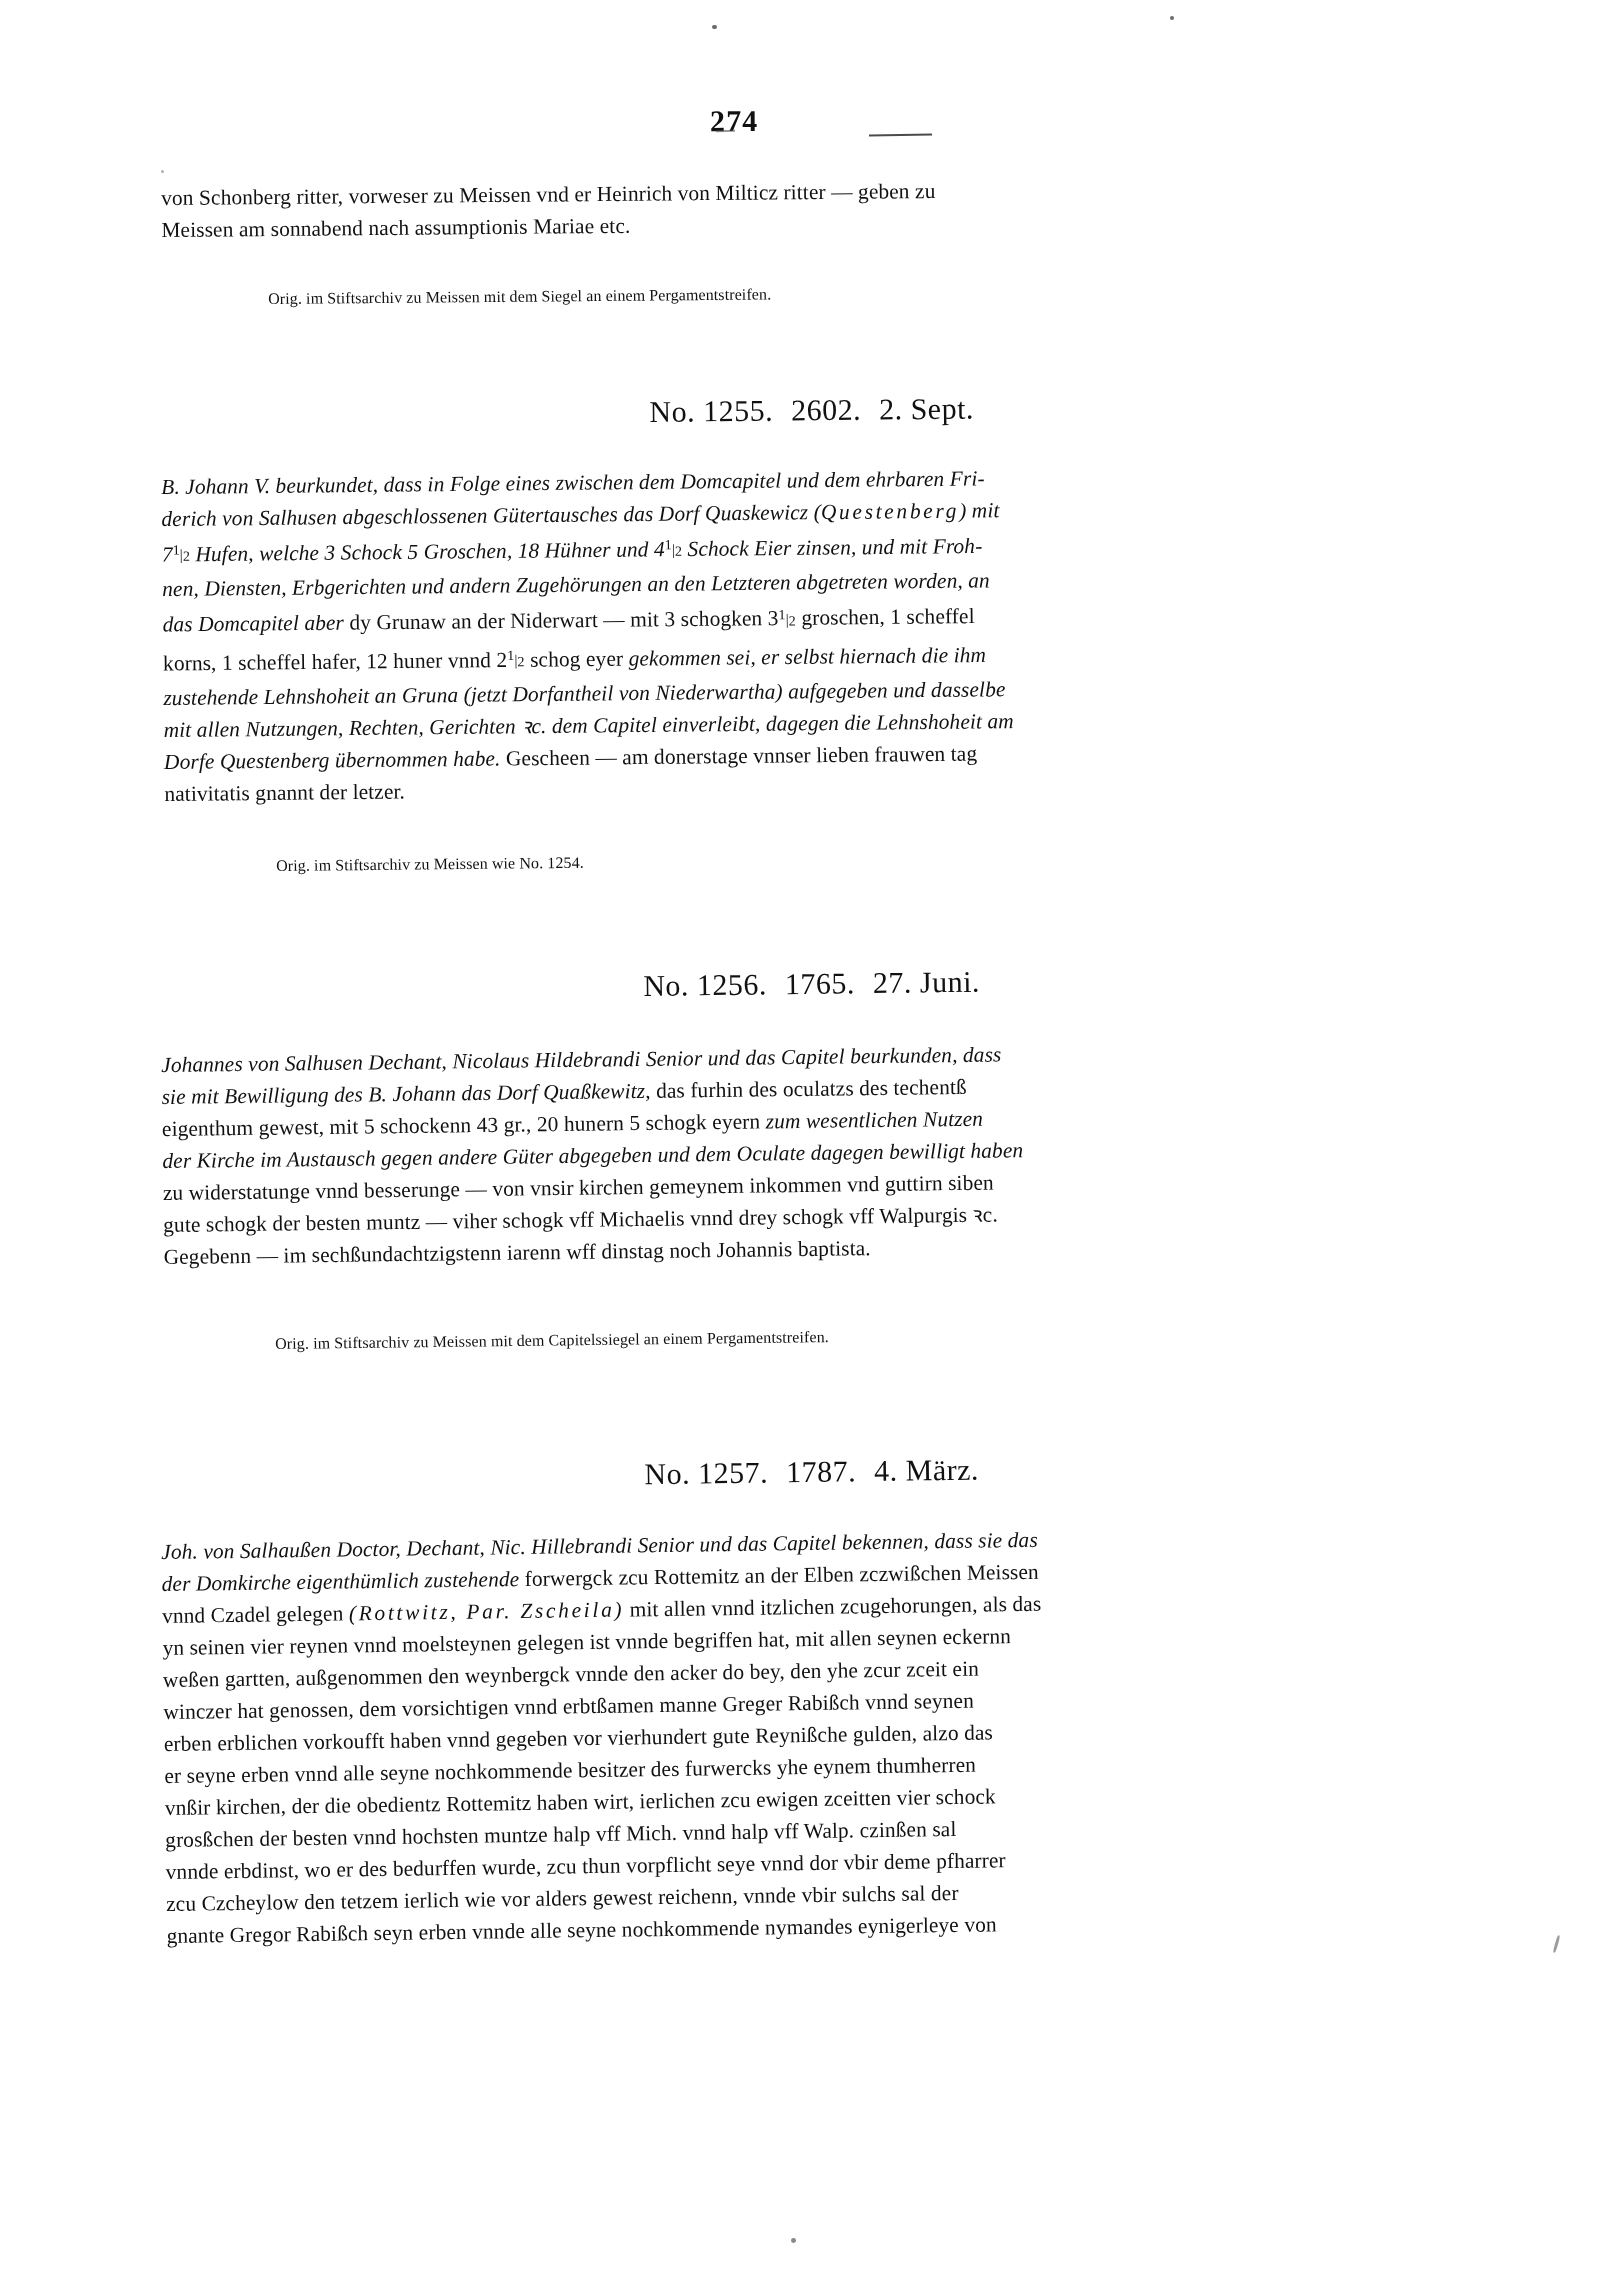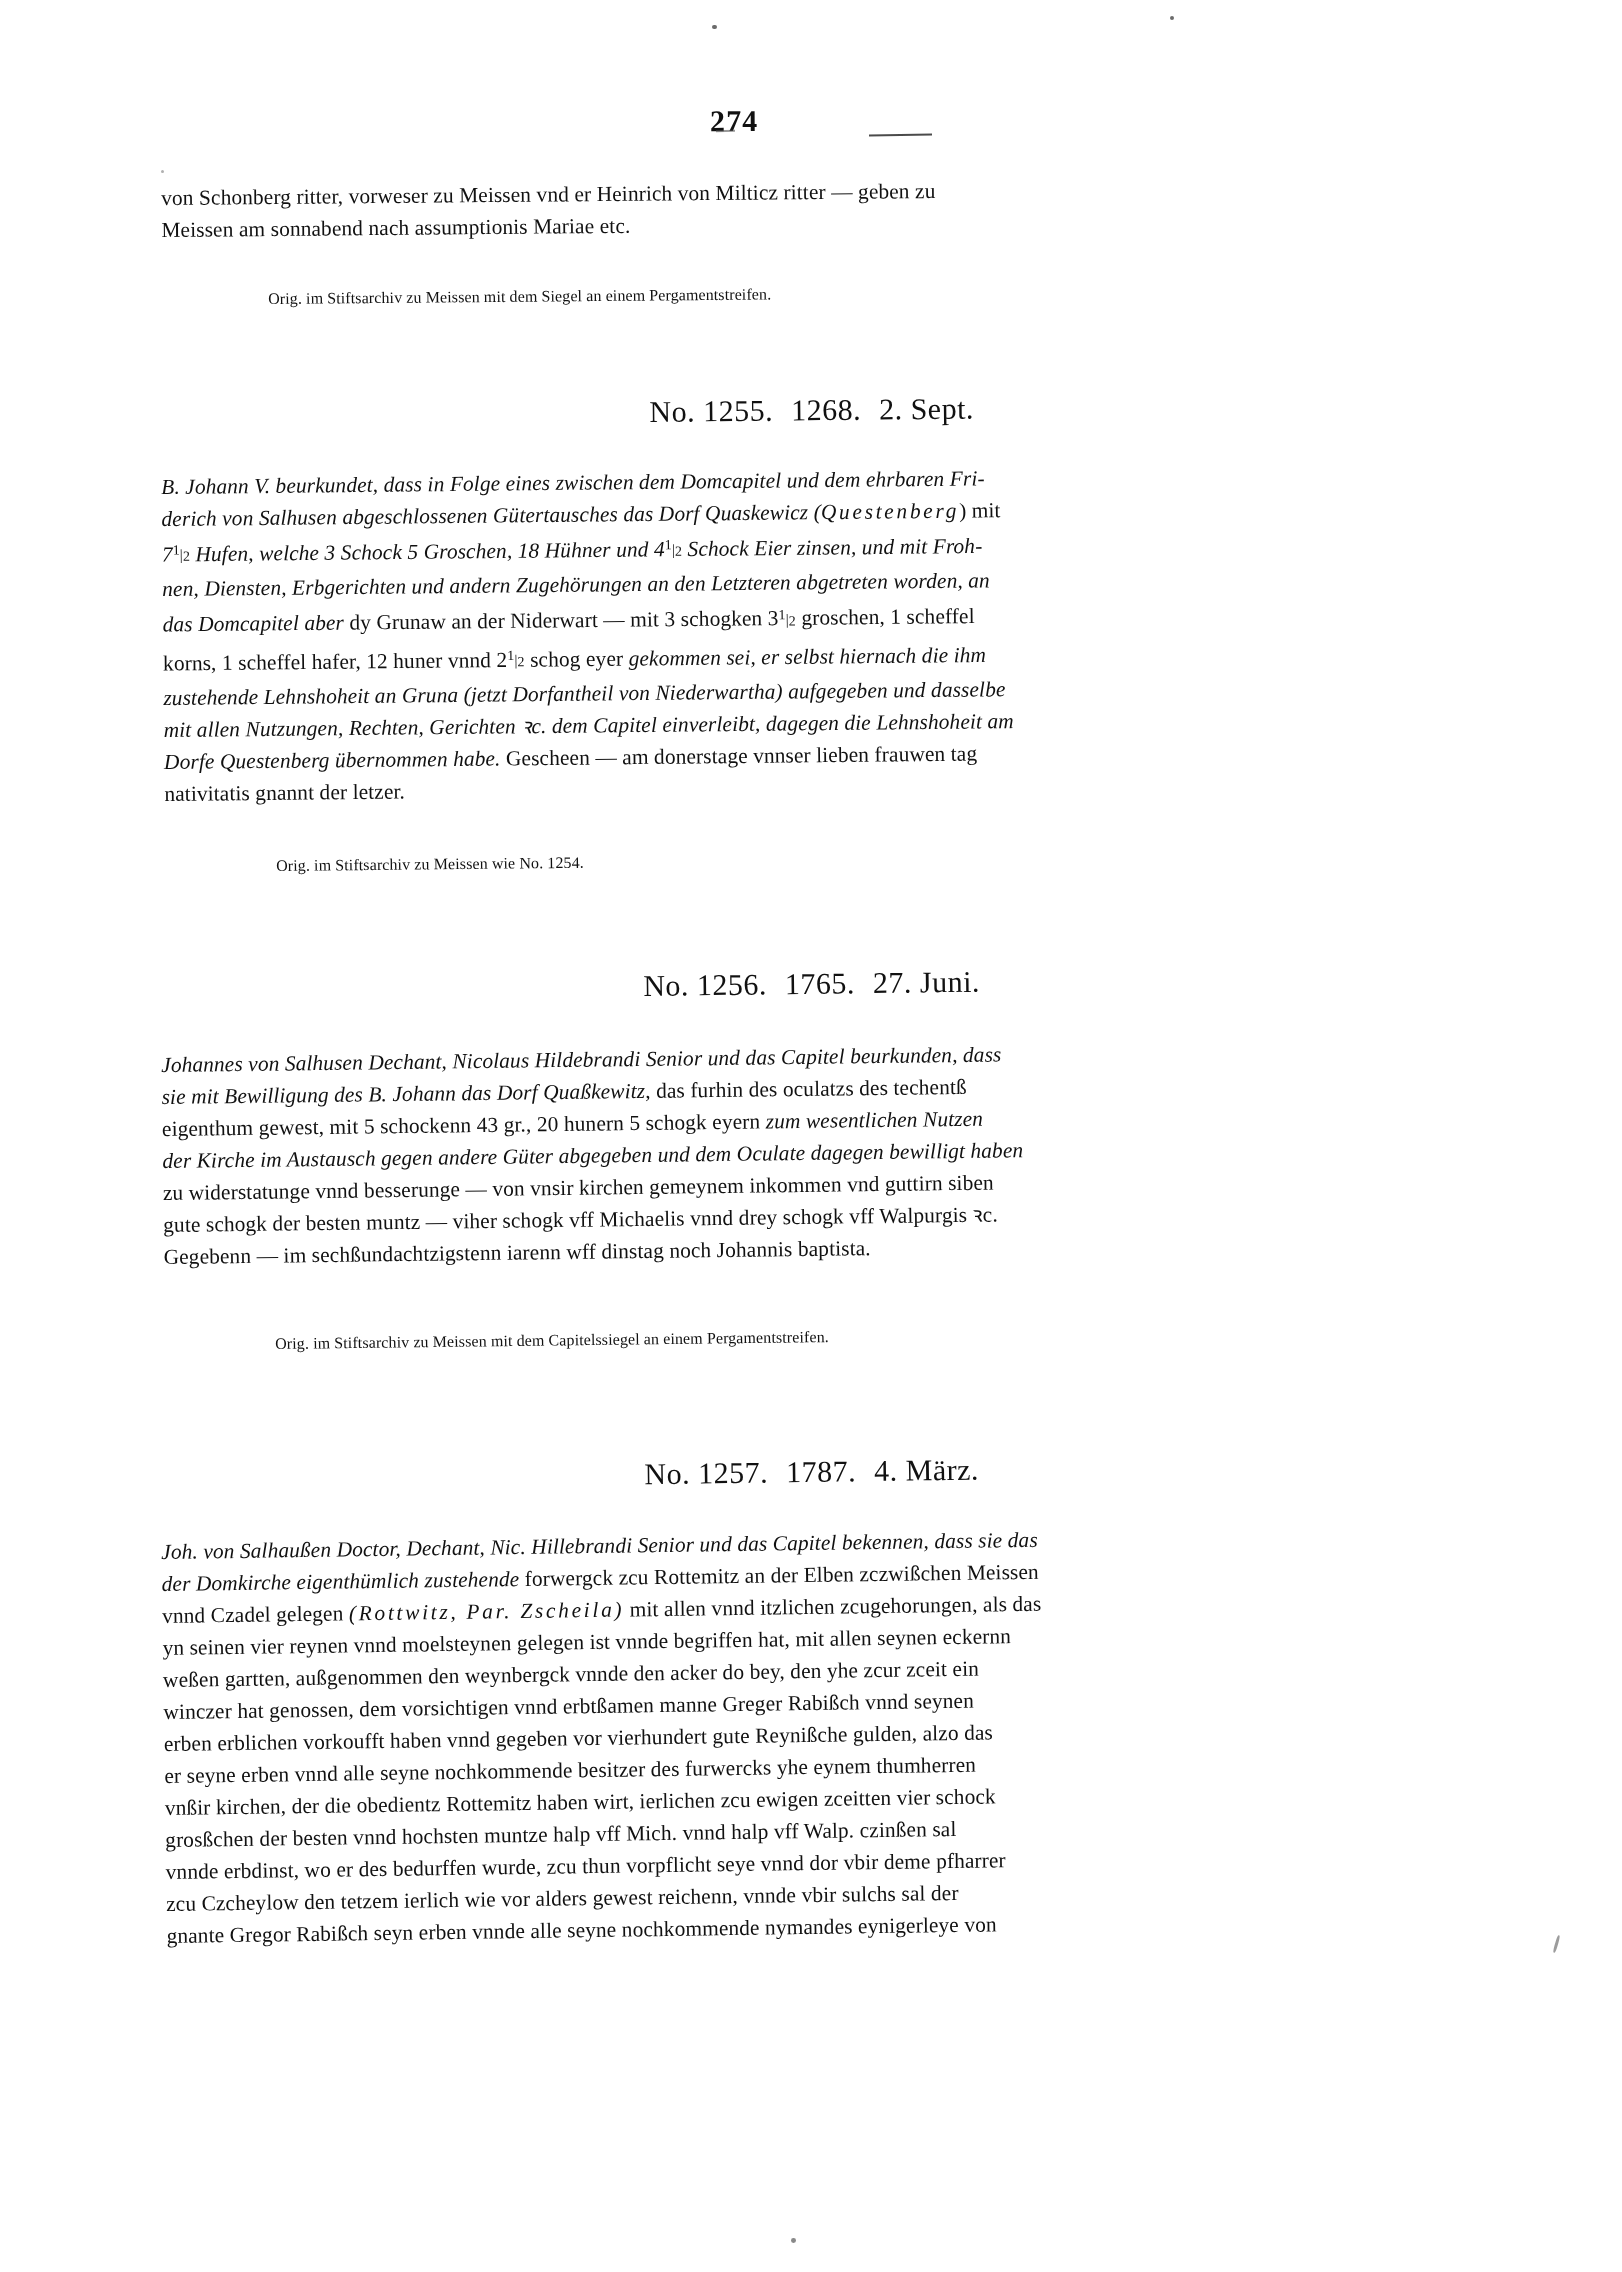--- a/index.html
+++ b/index.html
@@ -152,26 +152,26 @@
     <div class="g-intro block skew-a">
       <div class="line body-roman">von Schonberg ritter, vorweser zu Meissen vnd er Heinrich von Milticz ritter — geben zu</div>
       <div class="line body-roman">Meissen am sonnabend nach assumptionis Mariae etc.</div>
     </div>
     <div class="n-intro block skew-a">
       <div class="note">Orig. im Stiftsarchiv zu Meissen mit dem Siegel an einem Pergamentstreifen.</div>
     </div>
 
     <div class="h-1255 block skew-b">
       <div class="heading">
-        <span class="seg">No. 1255.</span><span class="gap"></span><span class="seg">1268.</span><span class="gap"></span><span class="seg">2. Sept.</span>
+        <span class="seg">No. 1255.</span><span class="gap"></span><span class="seg">2602.</span><span class="gap"></span><span class="seg">2. Sept.</span>
       </div>
     </div>
     <div class="g-1255 block skew-b">
         <div class="line"><span style="font-style: italic;">B. Johann V. beurkundet, dass in Folge eines zwischen dem Domcapitel und dem ehrbaren Fri-</span></div>
-        <div class="line"><span style="font-style: italic;">derich von Salhusen abgeschlossenen Gütertausches das Dorf Quaskewicz (</span><span class="sp">Questenberg</span><span style=" margin-top: 43px;">) mit</span></div>
+        <div class="line"><span style="font-style: italic;">derich von Salhusen abgeschlossenen Gütertausches das Dorf Quaskewicz (</span><span class="sp">Questenberg</span><span style="font-style: italic; margin-top: 43px;">) mit</span></div>
         <div class="line"><span style="font-style: italic;">7</span><span class="frac"><sup>1</sup>|<sub>2</sub></span><span style="font-style: italic;"> Hufen, welche 3 Schock 5 Groschen, 18 Hühner und 4</span><span class="frac"><sup>1</sup>|<sub>2</sub></span><span style="font-style: italic;"> Schock Eier zinsen, und mit Froh-</span></div>
         <div class="line"><span style="font-style: italic;">nen, Diensten, Erbgerichten und andern Zugehörungen an den Letzteren abgetreten worden, an</span></div>
         <div class="line"><span style="font-style: italic;">das Domcapitel aber </span><span>dy Grunaw an der Niderwart — mit 3 schogken 3</span><span class="frac"><sup>1</sup>|<sub>2</sub></span><span> groschen, 1 scheffel</span></div>
         <div class="line"><span>korns, 1 scheffel hafer, 12 huner vnnd 2</span><span class="frac"><sup>1</sup>|<sub>2</sub></span><span> schog eyer </span><span style="font-style: italic;">gekommen sei, er selbst hiernach die ihm</span></div>
         <div class="line"><span style="font-style: italic;">zustehende Lehnshoheit an Gruna (jetzt Dorfantheil von Niederwartha) aufgegeben und dasselbe</span></div>
         <div class="line"><span style="font-style: italic;">mit allen Nutzungen, Rechten, Gerichten ꝛc. dem Capitel einverleibt, dagegen die Lehnshoheit am</span></div>
         <div class="line"><span style="font-style: italic;">Dorfe Questenberg übernommen habe. </span><span>Gescheen — am donerstage vnnser lieben frauwen tag</span></div>
         <div class="line"><span>nativitatis gnannt der letzer.</span></div>
       </div>
     <div class="n-1255 block skew-b">

